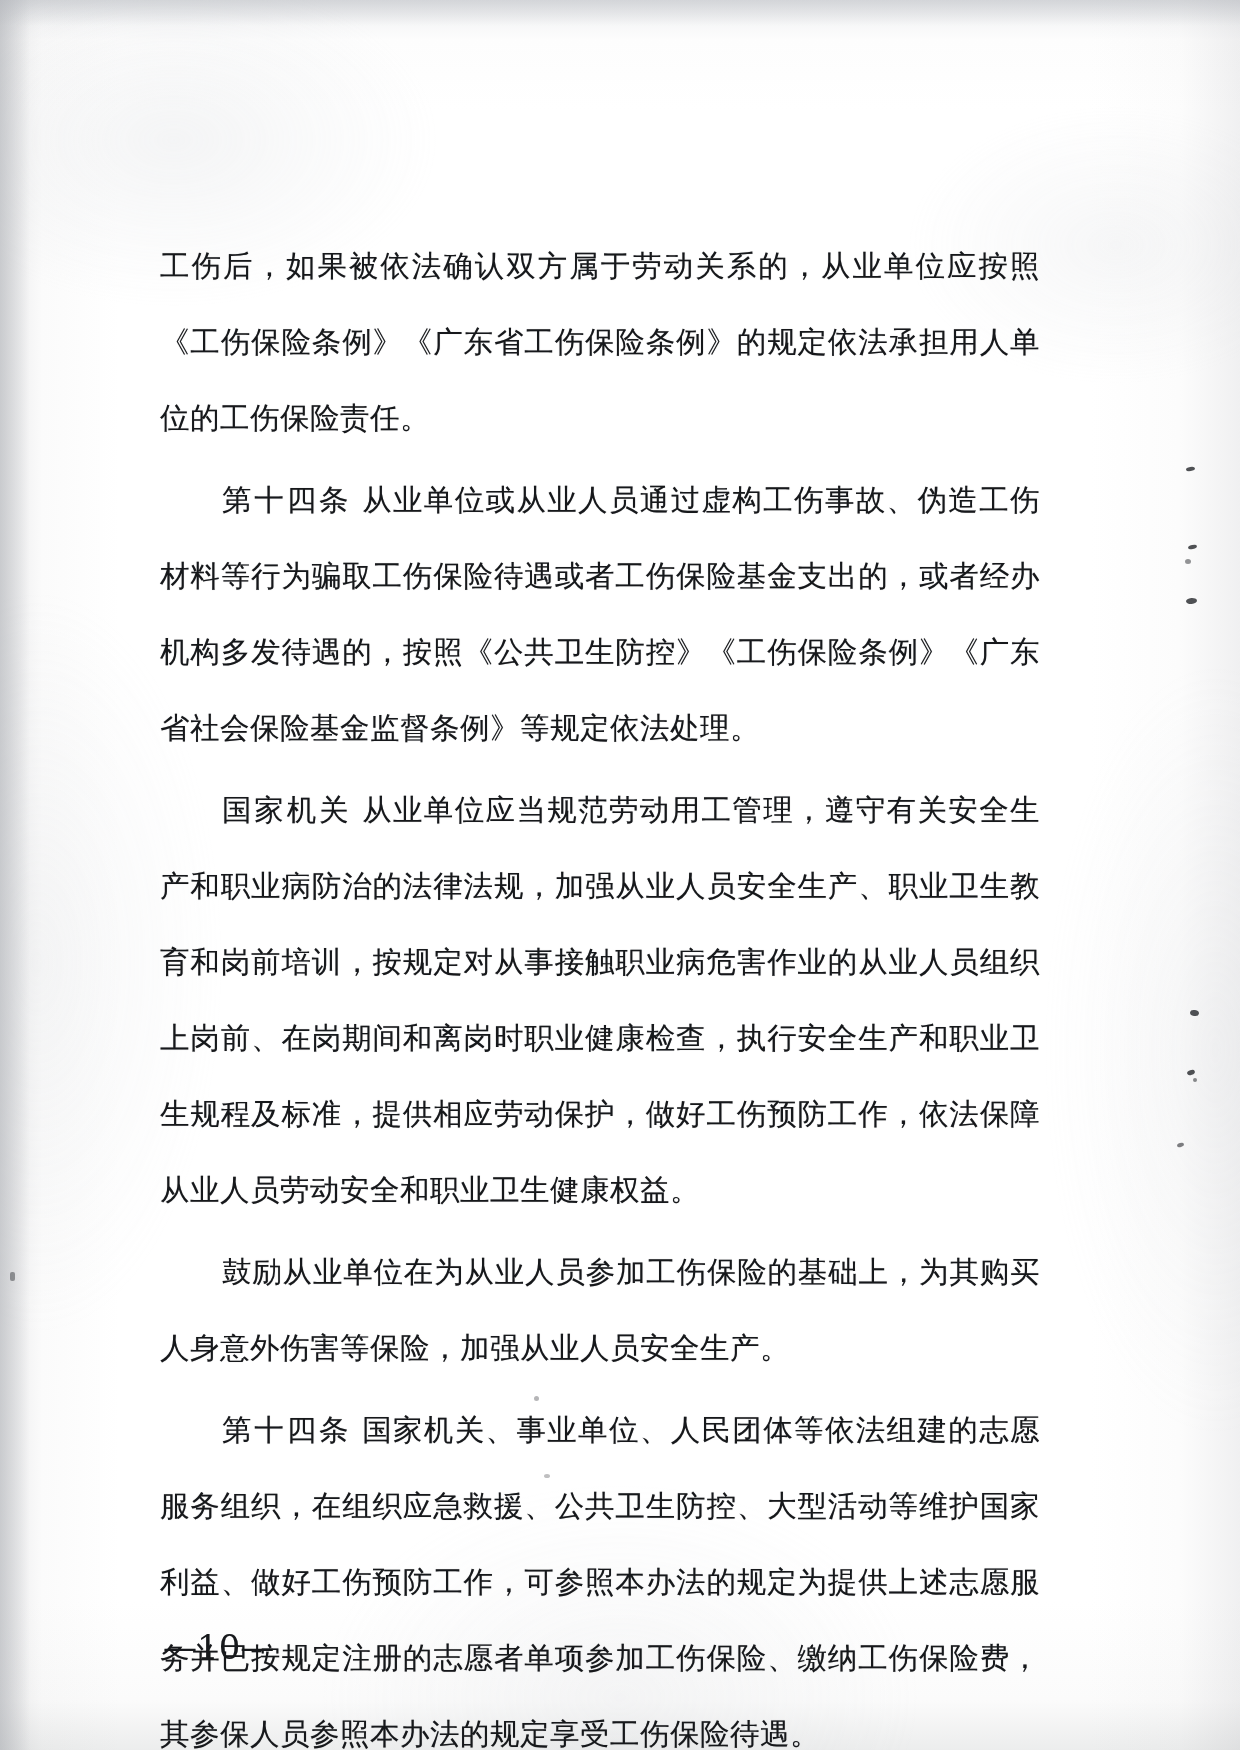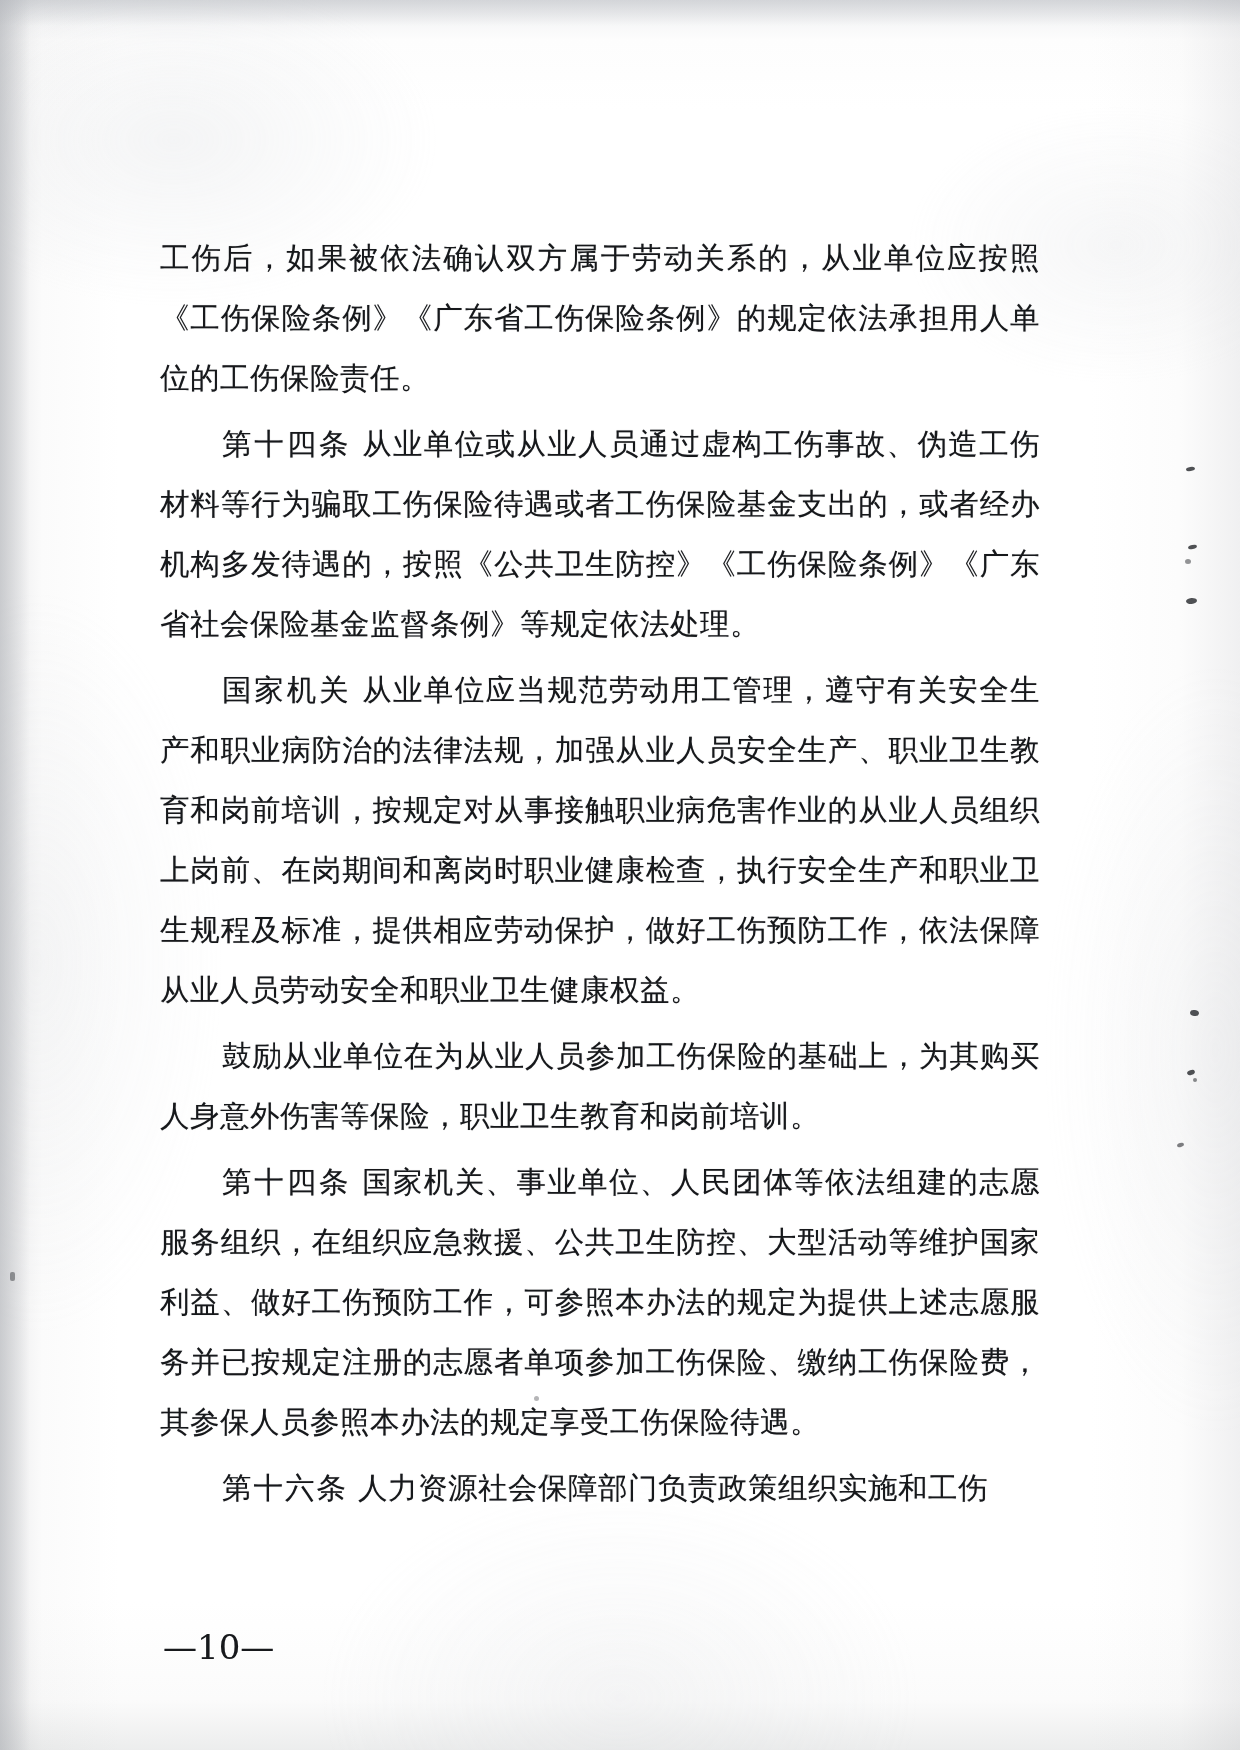--- a/index.html
+++ b/index.html
@@ -58,21 +58,21 @@
     position: absolute;
     left: 160px;
     top: 228px;
     width: 880px;
   }
 
   .para {
     margin: 0 0 6px 0;
     font-family: "DejaVu Serif", serif;
     font-size: 29.5px;
-    line-height: 60px;
+    line-height: 76px;
     color: #16181b;
     text-align: justify;
     text-justify: inter-character;
     letter-spacing: .5px;
     
     text-shadow: 0 0 .7px rgba(30,32,36,.45);
   }
   .para.indent {
     text-indent: 62px;
   }
@@ -133,21 +133,21 @@
       <span class="art-title">第十四条</span>
       <span>从业单位或从业人员通过虚构工伤事故、伪造工伤材料等行为骗取工伤保险待遇或者工伤保险基金支出的，或者经办机构多发待遇的，按照《公共卫生防控》《工伤保险条例》《广东省社会保险基金监督条例》等规定依法处理。</span>
     </p>
 
     <p class="para indent">
       <span class="art-title">国家机关</span>
       <span>从业单位应当规范劳动用工管理，遵守有关安全生产和职业病防治的法律法规，加强从业人员安全生产、职业卫生教育和岗前培训，按规定对从事接触职业病危害作业的从业人员组织上岗前、在岗期间和离岗时职业健康检查，执行安全生产和职业卫生规程及标准，提供相应劳动保护，做好工伤预防工作，依法保障从业人员劳动安全和职业卫生健康权益。</span>
     </p>
 
     <p class="para indent">
-      <span>鼓励从业单位在为从业人员参加工伤保险的基础上，为其购买人身意外伤害等保险，职业卫生教育和岗前培训。</span>
+      <span>鼓励从业单位在为从业人员参加工伤保险的基础上，为其购买人身意外伤害等保险，加强从业人员安全生产。</span>
     </p>
 
     <p class="para indent">
       <span class="art-title">第十四条</span>
       <span>国家机关、事业单位、人民团体等依法组建的志愿服务组织，在组织应急救援、公共卫生防控、大型活动等维护国家利益、做好工伤预防工作，可参照本办法的规定为提供上述志愿服务并已按规定注册的志愿者单项参加工伤保险、缴纳工伤保险费，其参保人员参照本办法的规定享受工伤保险待遇。</span>
     </p>
 
     <p class="para indent">
       <span class="art-title">第十六条</span>
       <span>人力资源社会保障部门负责政策组织实施和工伤</span>

